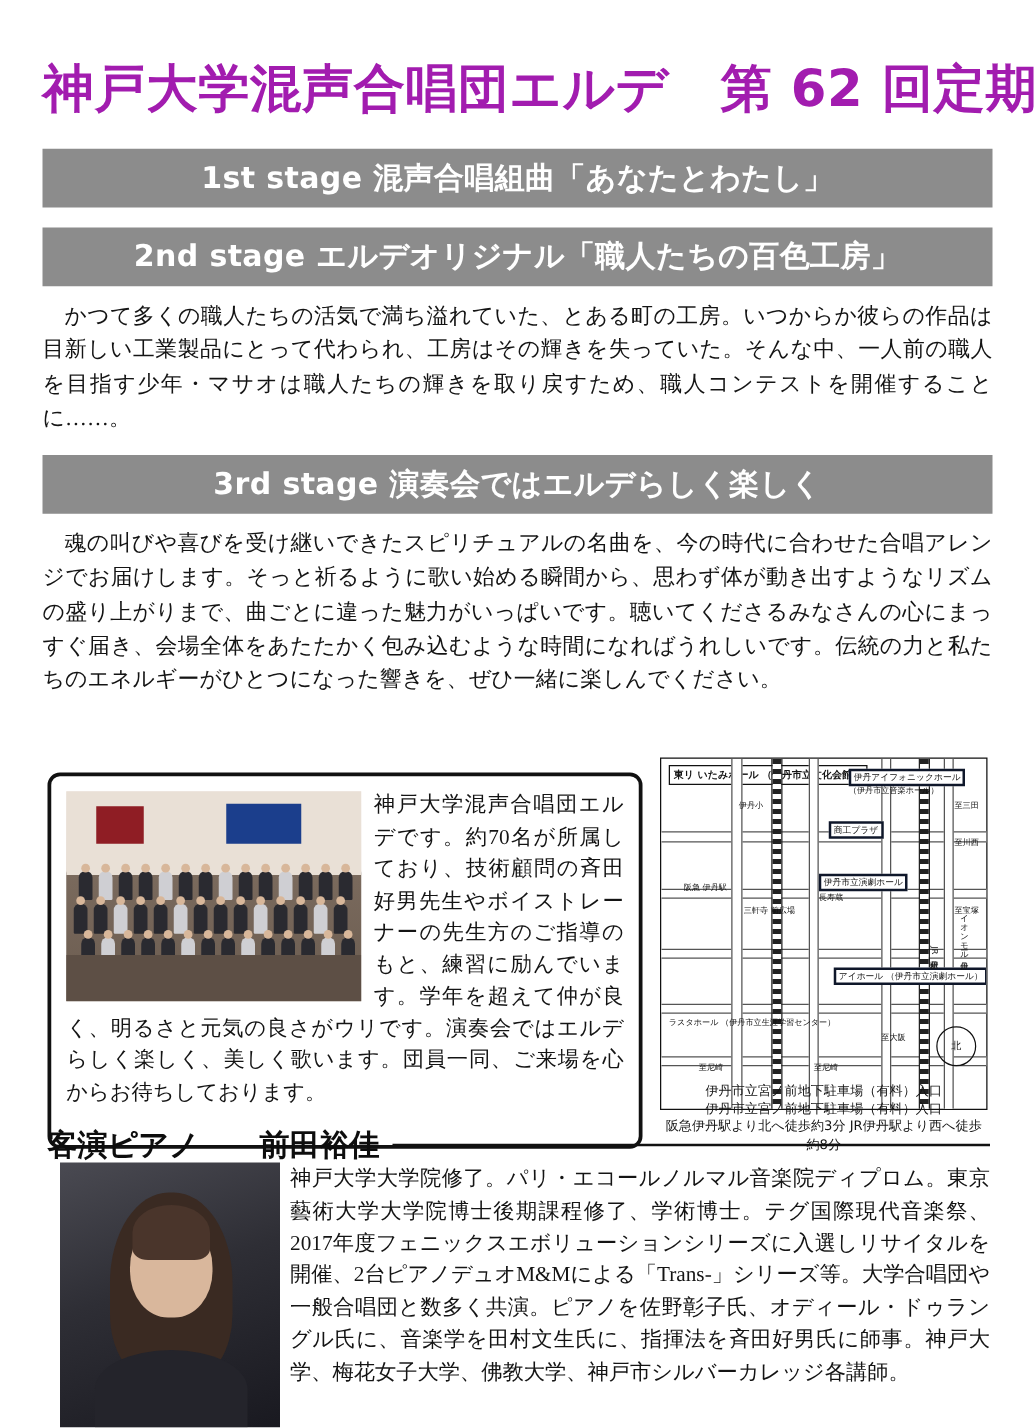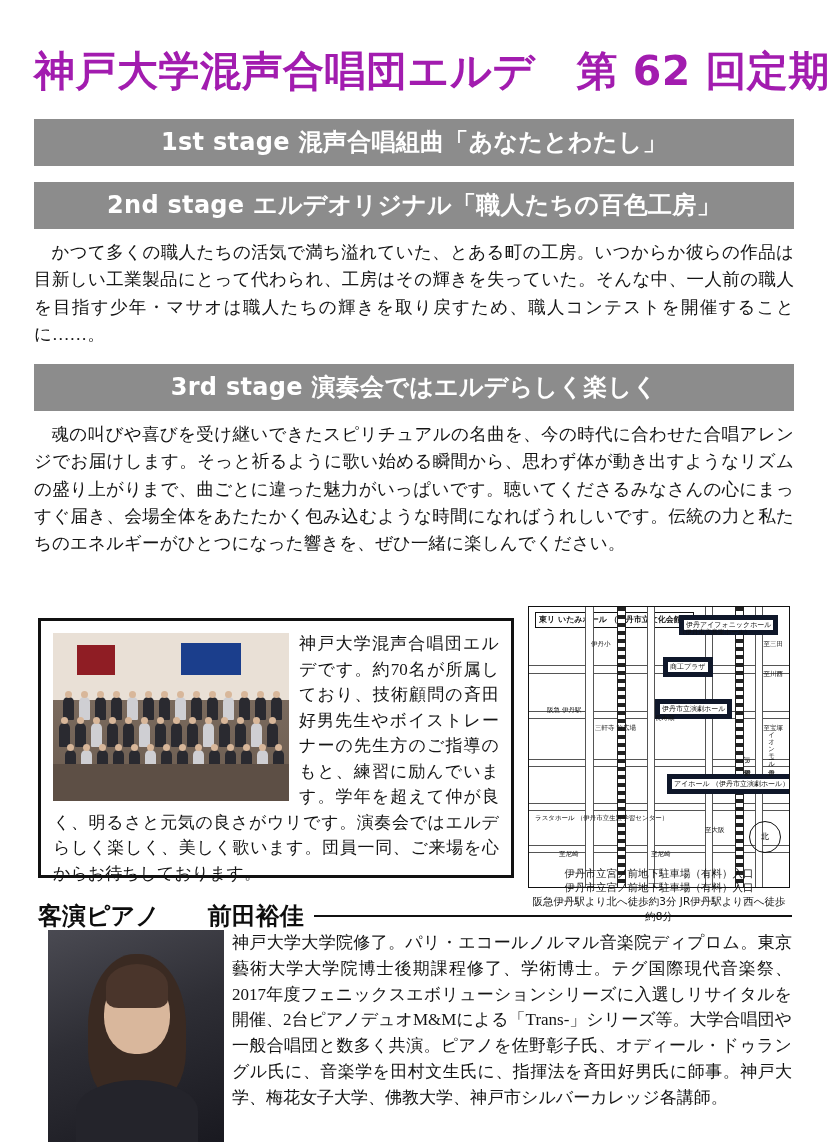--- a/index.html
+++ b/index.html
@@ -53,23 +53,23 @@
     letter-spacing: 0.1px;
   }
   .indent { text-indent: 1em; }
 
   
   .group-box {
     position: absolute;
     left: 38px;
     top: 618px;
     width: 476px;
-    height: 260px;
+    height: 301px;
     border: 3px solid #111;
-    border-radius: 0;
+    border-radius: 10px;
     box-sizing: border-box;
     padding: 10px 12px 8px 12px;
   }
   .group-photo {
     float: left;
     width: 236px;
     height: 168px;
     margin: 2px 10px 2px 0;
     background: linear-gradient(#efe7df 0%, #e4d9cf 38%, #7a6a5d 39%, #6b5c50 100%);
     position: relative;
@@ -146,21 +146,21 @@
     color: #111;
     line-height: 1.15;
     white-space: nowrap;
   }
   .map-label.v {
     writing-mode: vertical-rl;
     white-space: nowrap;
   }
   .map-box-label {
     position: absolute;
-    border: 5px solid #0f172a;
+    border: 2px solid #0f172a;
     background: #fff;
     font-size: 7px;
     padding: 1px 2px;
     line-height: 1.15;
     text-align: center;
     white-space: nowrap;
   }
   .map-hall-main {
     position: absolute;
     left: 6px; top: 5px;

